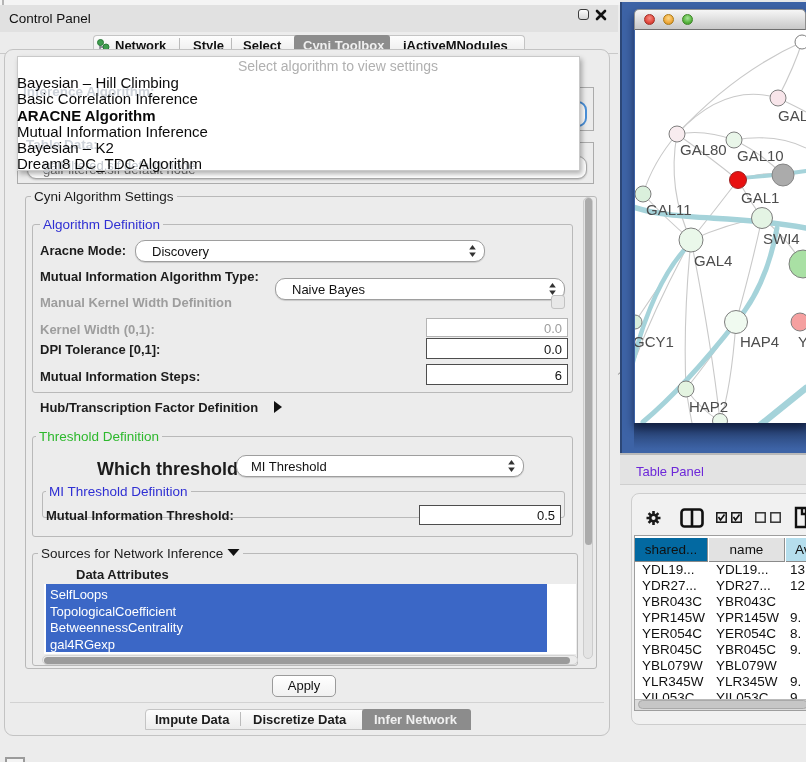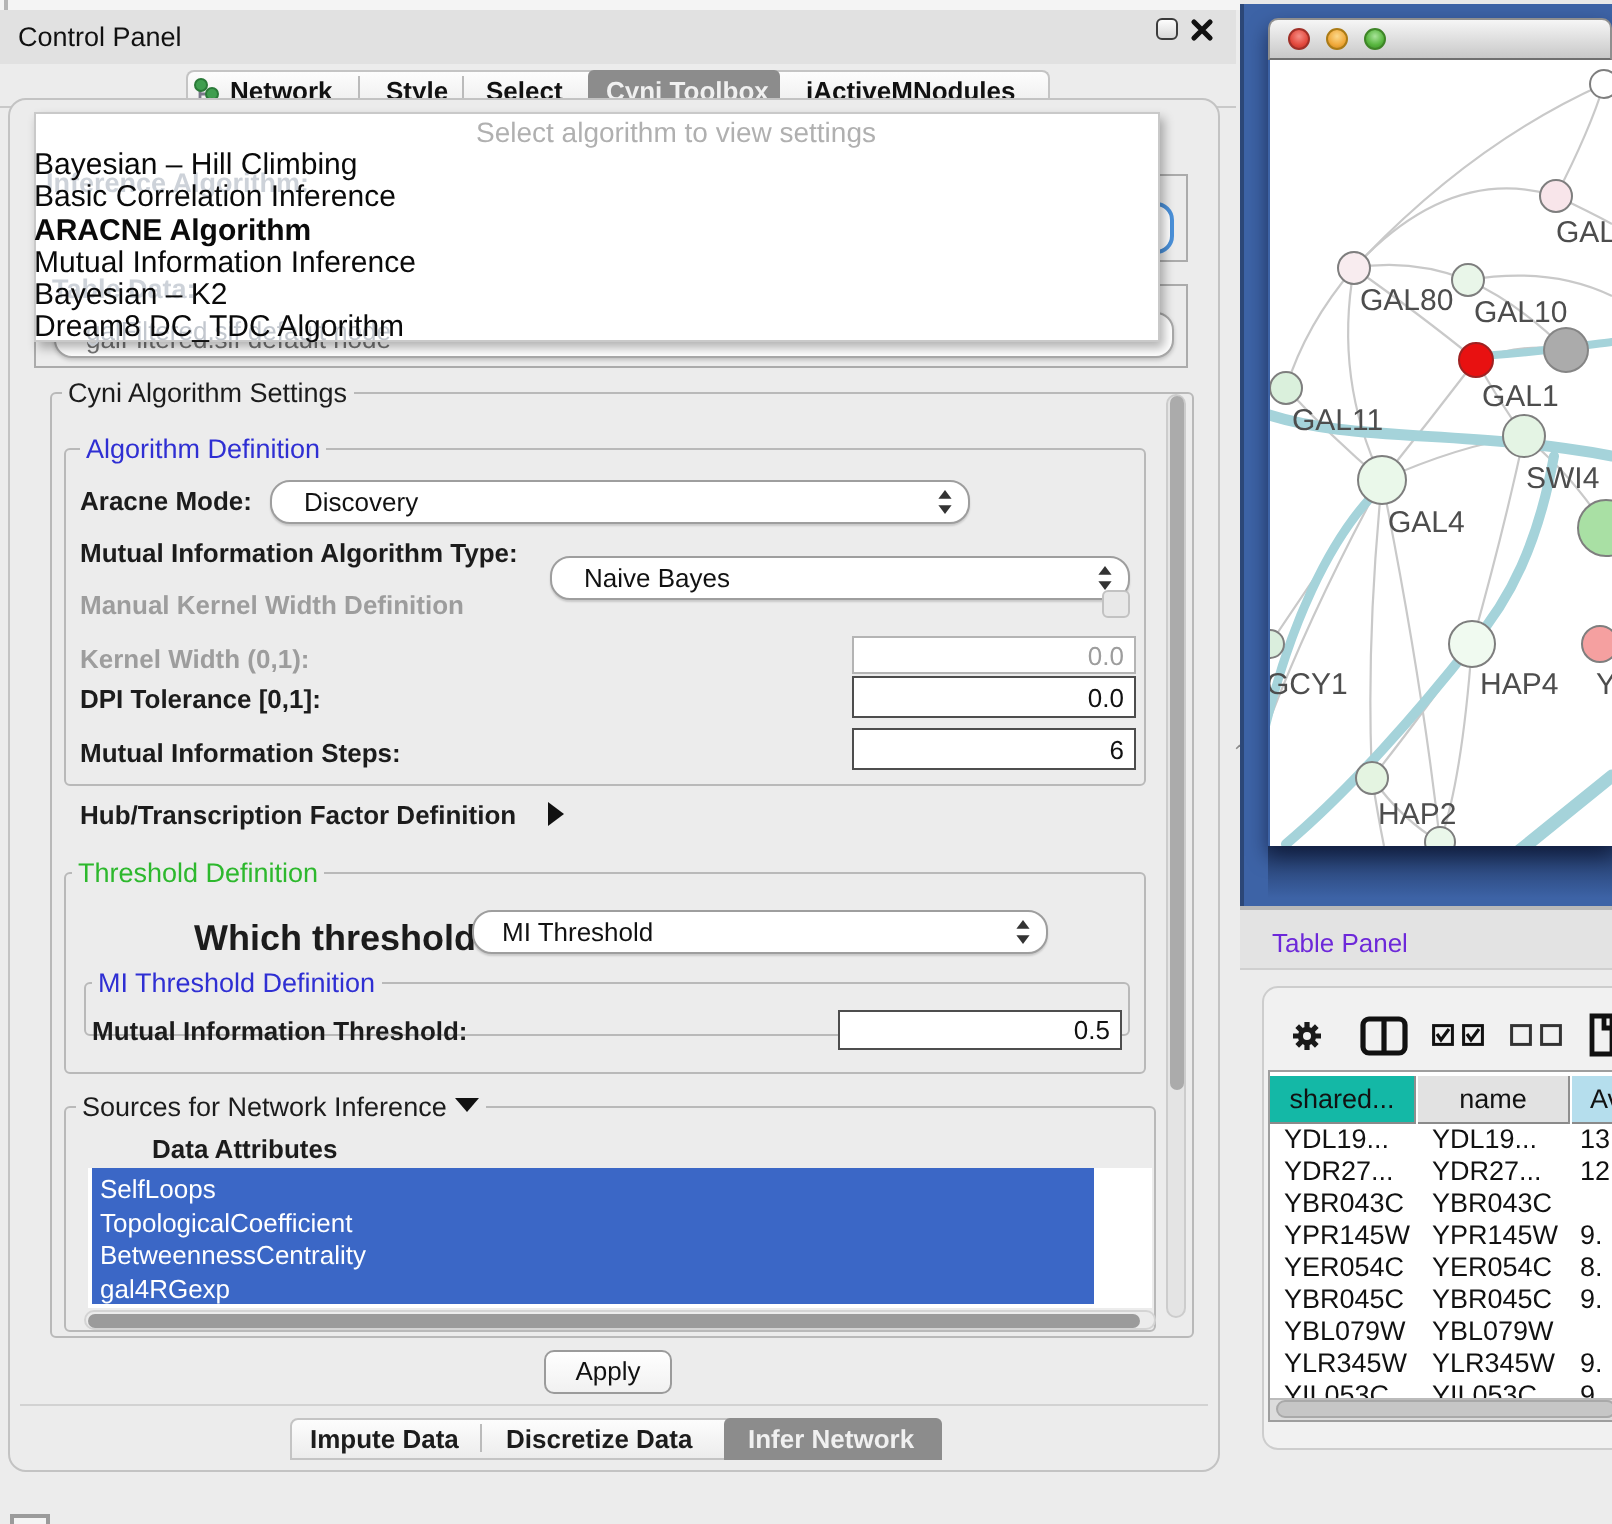--- a/index.html
+++ b/index.html
@@ -264,21 +264,21 @@
 </svg>
 <svg class="abs" style="left:755px;top:512px;" width="26" height="11" viewBox="0 0 26 11">
   <rect x="0.8" y="0.8" width="9.4" height="9.4" fill="none" stroke="#333" stroke-width="1.5"></rect>
   <rect x="15.8" y="0.8" width="9.4" height="9.4" fill="none" stroke="#333" stroke-width="1.5"></rect>
 </svg>
 <svg class="abs" style="left:794px;top:506px;" width="12" height="23" viewBox="0 0 12 23">
   <path d="M2 2 L12 2 L12 21 L2 21 Z M8 2 L8 8 L12 8" fill="none" stroke="#111" stroke-width="2.4"></path>
 </svg>
 
 <div class="abs" style="left:634px;top:535px;width:172px;height:176px;background:#fff;border:1px solid #9e9e9e;border-right:none;"></div>
-<div class="abs" style="left:635px;top:538px;width:73px;height:24px;background:#14b8a6;border-right:1px solid #8f8f8f;border-bottom:1px solid #8a8a8a;text-align:center;font-size:13.5px;line-height:24px;color:#111;">shared...</div>
+<div class="abs" style="left:635px;top:538px;width:73px;height:24px;background:#0369a1;border-right:1px solid #8f8f8f;border-bottom:1px solid #8a8a8a;text-align:center;font-size:13.5px;line-height:24px;color:#111;">shared...</div>
 <div class="abs" style="left:709px;top:538px;width:76px;height:24px;background:#e2e2e2;border-right:1px solid #8f8f8f;border-bottom:1px solid #8a8a8a;text-align:center;font-size:13.5px;line-height:24px;color:#111;">name</div>
 <div class="abs" style="left:786px;top:538px;width:20px;height:24px;background:#b5deed;border-bottom:1px solid #8a8a8a;font-size:13.5px;line-height:24px;color:#111;overflow:hidden;"><span style="margin-left:9px;">Av</span></div>
 
 <div class="abs" style="left:635px;top:562px;width:171px;height:137px;overflow:hidden;font-size:13.5px;color:#111;">
   <div style="position:relative;height:16px;">
       <span style="position:absolute;left:7px;">YDL19...</span>
       <span style="position:absolute;left:81px;">YDL19...</span>
       <span style="position:absolute;left:155px;">13</span>
     </div>
   <div style="position:relative;height:16px;">

